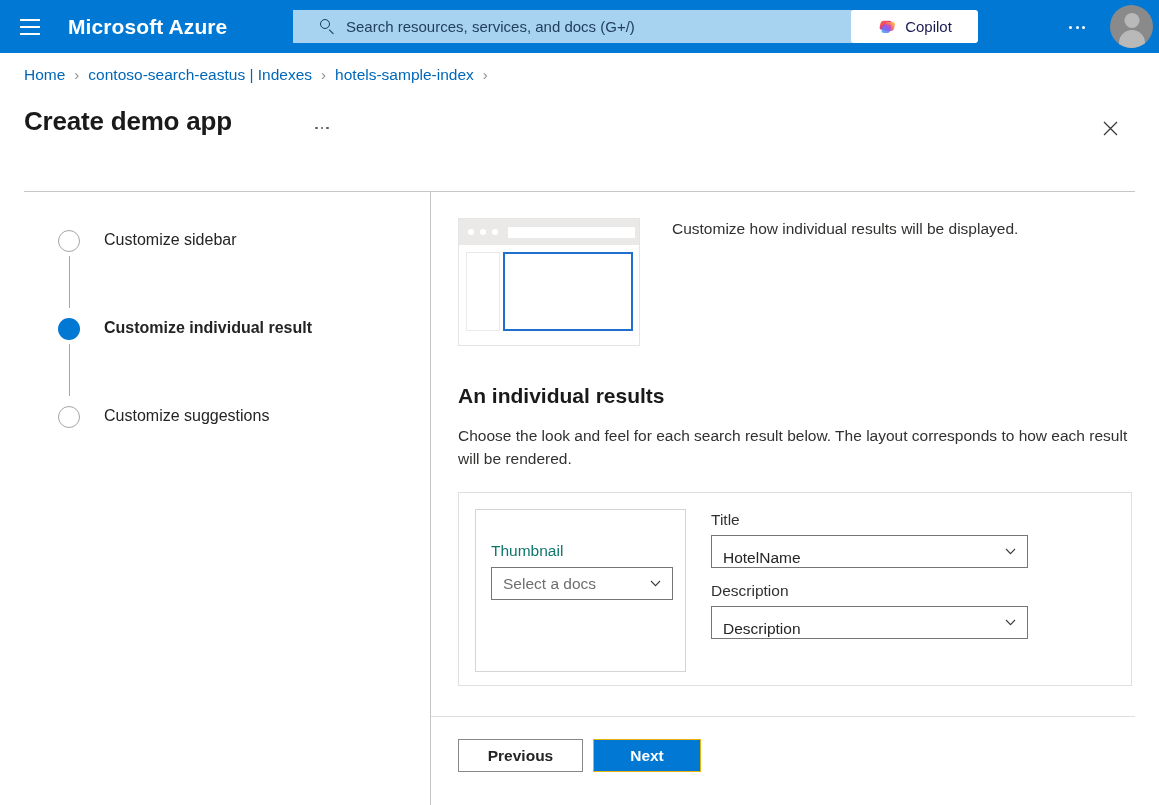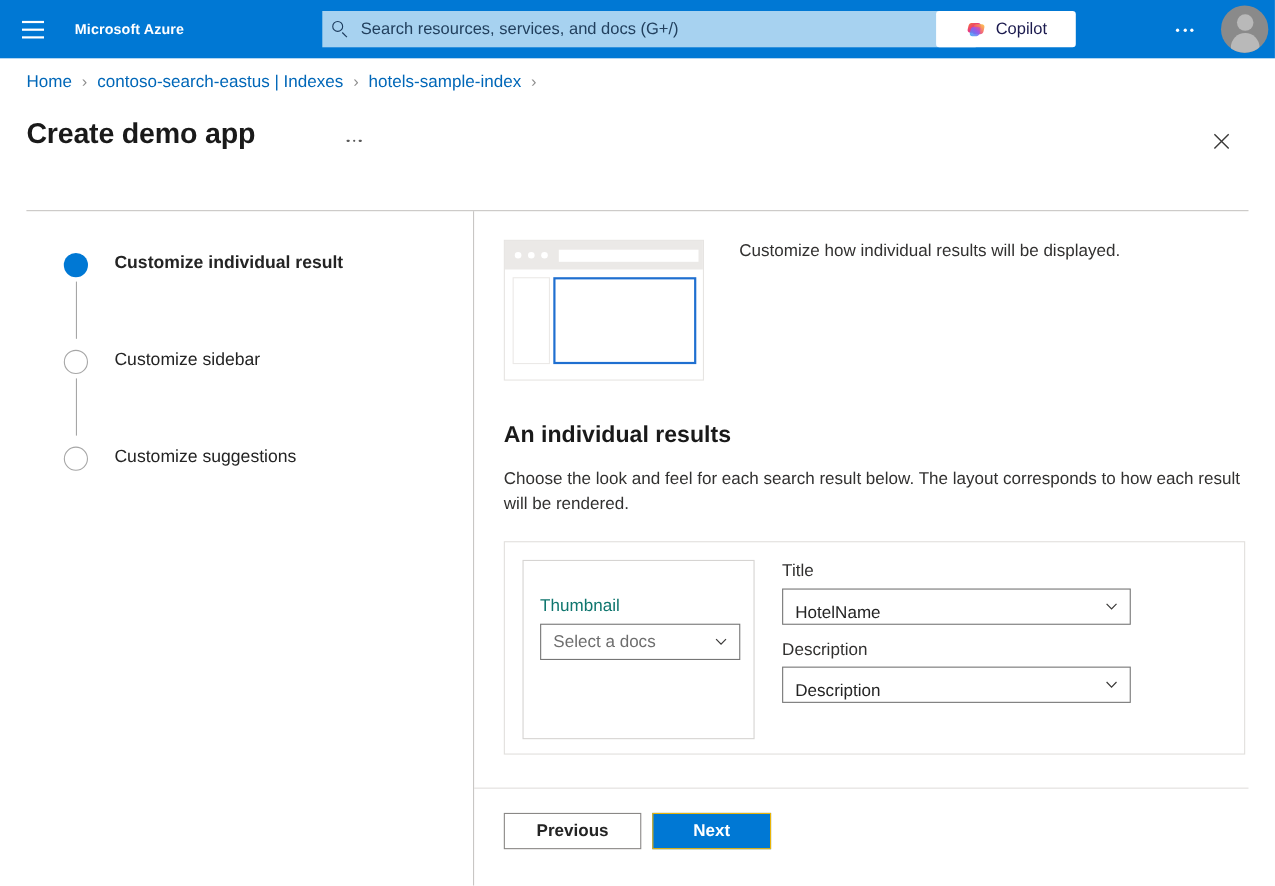--- a/index.html
+++ b/index.html
@@ -20,28 +20,28 @@
   }
   .hamburger {
     width: 40px; height: 40px; margin-left: 10px;
     display: flex; flex-direction: column; justify-content: center;
     align-items: center; gap: 5px; cursor: pointer;
   }
   .hamburger span {
     display: block; width: 20px; height: 2px; background: #ffffff;
   }
   .brand {
-    color: #ffffff; font-size: 13px; font-weight: bold;
+    color: #ffffff; font-size: 21px; font-weight: bold;
     margin-left: 18px; letter-spacing: .1px; white-space: nowrap;
   }
   .searchbox {
     position: absolute; left: 293px; top: 10px;
     width: 594px; height: 33px;
     background: #a7d2f0;
-    display: flex; align-items: center; padding-left: 8px;
+    display: flex; align-items: center; padding-left: 26px;
     cursor: text;
   }
   .search-icon { width: 17px; height: 17px; position: relative; flex: none; }
   .search-icon .ring {
     position: absolute; left: 1px; top: 1px;
     width: 10px; height: 10px; border: 1.4px solid #1b3a5c;
     border-radius: 50%;
   }
   .search-icon .stem {
     position: absolute; left: 10px; top: 11px;
@@ -326,28 +326,28 @@
     <path d="M1 1 L14 14 M14 1 L1 14" stroke="#3b3a39" stroke-width="1.3" fill="none"></path>
   </svg>
 </div>
 
 <div class="hr-top"></div>
 <div class="v-divider"></div>
 <div class="hr-bottom"></div>
 
 <div class="steps">
   <div class="step">
+    <span class="step-dot inactive"></span>
+    <span class="step-line"></span>
+    <span class="step-label">Customize sidebar</span>
+  </div>
+  <div class="step">
     <span class="step-dot active"></span>
     <span class="step-line"></span>
     <span class="step-label active">Customize individual result</span>
-  </div>
-  <div class="step">
-    <span class="step-dot inactive"></span>
-    <span class="step-line"></span>
-    <span class="step-label">Customize sidebar</span>
   </div>
   <div class="step">
     <span class="step-dot inactive"></span>
     <span class="step-label">Customize suggestions</span>
   </div>
 </div>
 
 <div class="right">
 
   <div class="preview-row">

